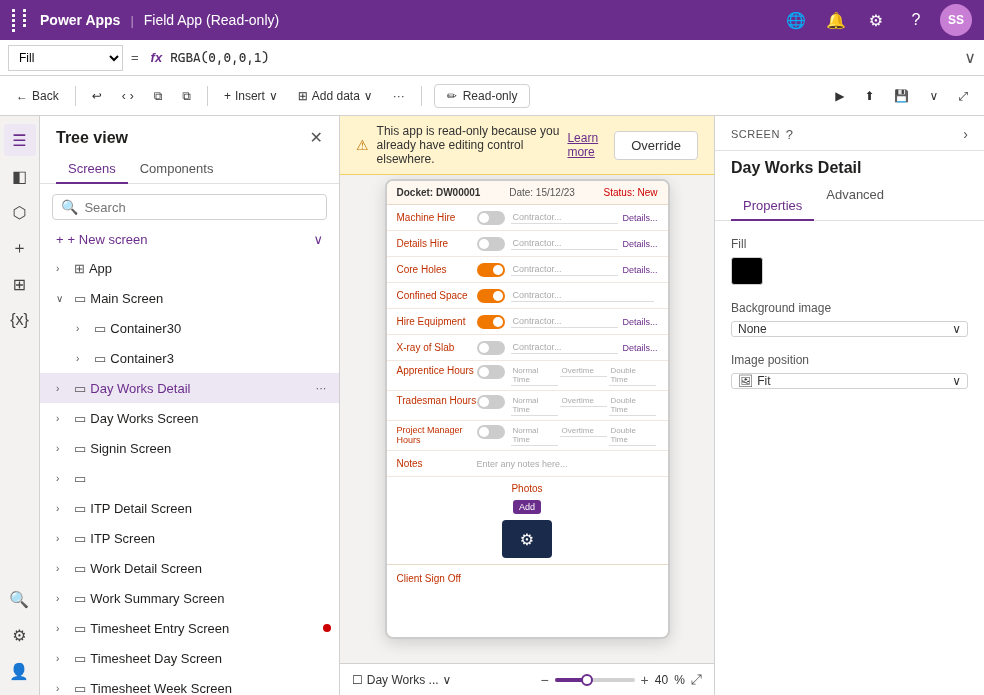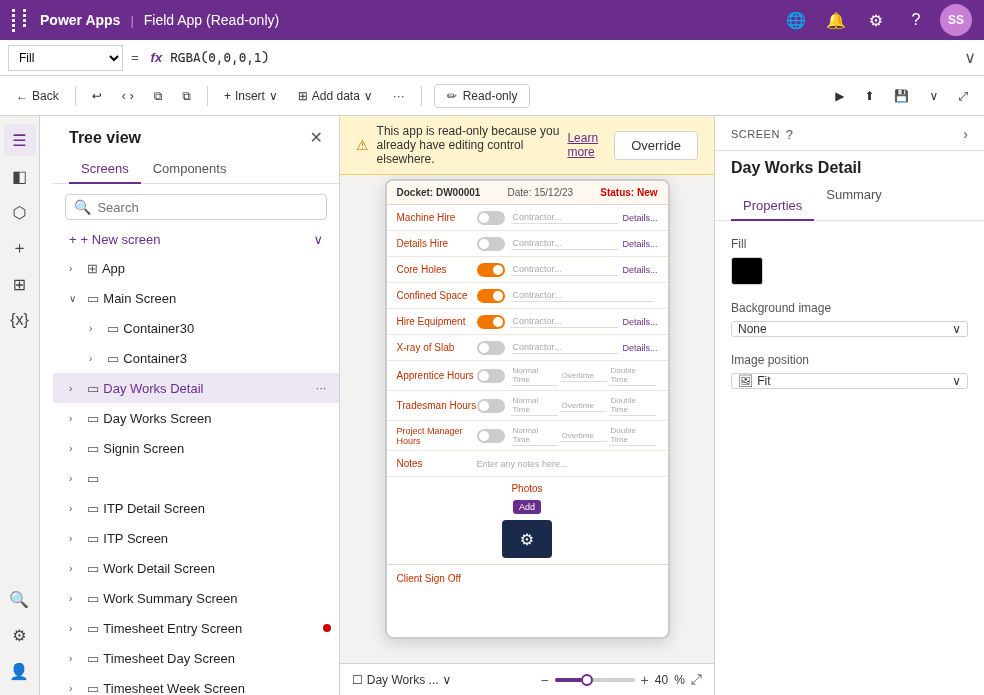--- a/index.html
+++ b/index.html
@@ -82,21 +82,20 @@
     }
 
     
     .sidebar {
       width: 300px;
       background: white;
       border-right: 1px solid #d1d1d1;
       display: flex;
       flex-direction: column;
       overflow: hidden;
-      padding-left: 13px;
     }
     .sidebar-header {
       display: flex; align-items: center; justify-content: space-between;
       padding: 12px 16px 8px;
     }
     .sidebar-title { font-size: 16px; font-weight: 600; color: #201f1e; }
     .sidebar-close { cursor: pointer; color: #555; font-size: 16px; }
     .sidebar-tabs { display: flex; padding: 0 16px; border-bottom: 1px solid #e0e0e0; gap: 0; }
     .sidebar-tab {
       padding: 6px 12px; font-size: 13px; cursor: pointer; color: #555;
@@ -200,21 +199,21 @@
       background: #fff8f0;
       padding: 6px 10px;
       display: flex;
       align-items: center;
       justify-content: space-between;
       border-bottom: 1px solid #e8d8c8;
       font-size: 10px;
       color: #555;
     }
     .phone-header .docket { font-weight: 600; color: #333; }
-    .phone-header .status-new { color: #c00; font-weight: 700; }
+    .phone-header .status-new { color: #c00; font-weight: 400; }
     .phone-body { padding: 0; }
     .phone-row {
       display: flex; align-items: center;
       padding: 5px 10px;
       border-bottom: 1px solid #f0e8e0;
       min-height: 26px;
     }
     .phone-row-label { font-size: 10px; color: #c03000; width: 80px; flex-shrink: 0; font-weight: 500; }
     .phone-toggle {
       width: 28px; height: 14px; border-radius: 7px;
@@ -226,21 +225,21 @@
       width: 10px; height: 10px; border-radius: 50%; background: white;
       left: 2px; transition: left 0.1s;
     }
     .phone-toggle.on::after { left: 16px; }
     .phone-field {
       flex: 1; font-size: 9px; color: #aaa;
       border-bottom: 1px solid #ddd; margin-right: 4px; padding: 1px 2px;
     }
     .phone-details { font-size: 9px; color: #6b2d8b; cursor: pointer; }
     .phone-hours-row {
-      display: flex; align-items: center;
+      display: flex; align-items: flex-start;
       padding: 4px 10px;
       border-bottom: 1px solid #f0e8e0;
     }
     .phone-hours-label { font-size: 10px; color: #c03000; width: 80px; flex-shrink: 0; font-weight: 500; }
     .phone-hours-toggle { width: 28px; height: 14px; border-radius: 7px; background: #ccc; position: relative; margin-right: 6px; flex-shrink: 0; }
     .phone-hours-toggle::after { content: ''; position: absolute; top: 2px; width: 10px; height: 10px; border-radius: 50%; background: white; left: 2px; }
     .phone-time-field { flex: 1; font-size: 8px; color: #aaa; border-bottom: 1px solid #ddd; padding: 1px 2px; margin-right: 2px; }
     .phone-photos-row { display: flex; align-items: center; gap: 6px; padding: 6px 10px; flex-direction: column; }
     .phone-photos-label { font-size: 10px; color: #c03000; font-weight: 500; }
     .phone-add-btn { background: #6b2d8b; color: white; font-size: 9px; padding: 2px 6px; border-radius: 3px; cursor: pointer; }
@@ -635,21 +634,21 @@
     <div class="rp-header">
       <div style="display:flex; align-items:center; gap:6px;">
         <span style="font-size:11px; color:#555; text-transform:uppercase; letter-spacing:0.5px;">SCREEN</span>
         <span style="color:#555; cursor:pointer;">?</span>
       </div>
       <span class="rp-chevron">›</span>
     </div>
     <div class="rp-title">Day Works Detail</div>
     <div class="rp-tabs">
       <div class="rp-tab active">Properties</div>
-      <div class="rp-tab">Summary</div>
+      <div class="rp-tab">Advanced</div>
     </div>
     <div class="rp-body">
 
       <div class="rp-field">
         <span class="rp-field-label">Fill</span>
         <div class="rp-field-value">
           <div class="rp-color-swatch" style="background:#000;"></div>
         </div>
       </div>
 

